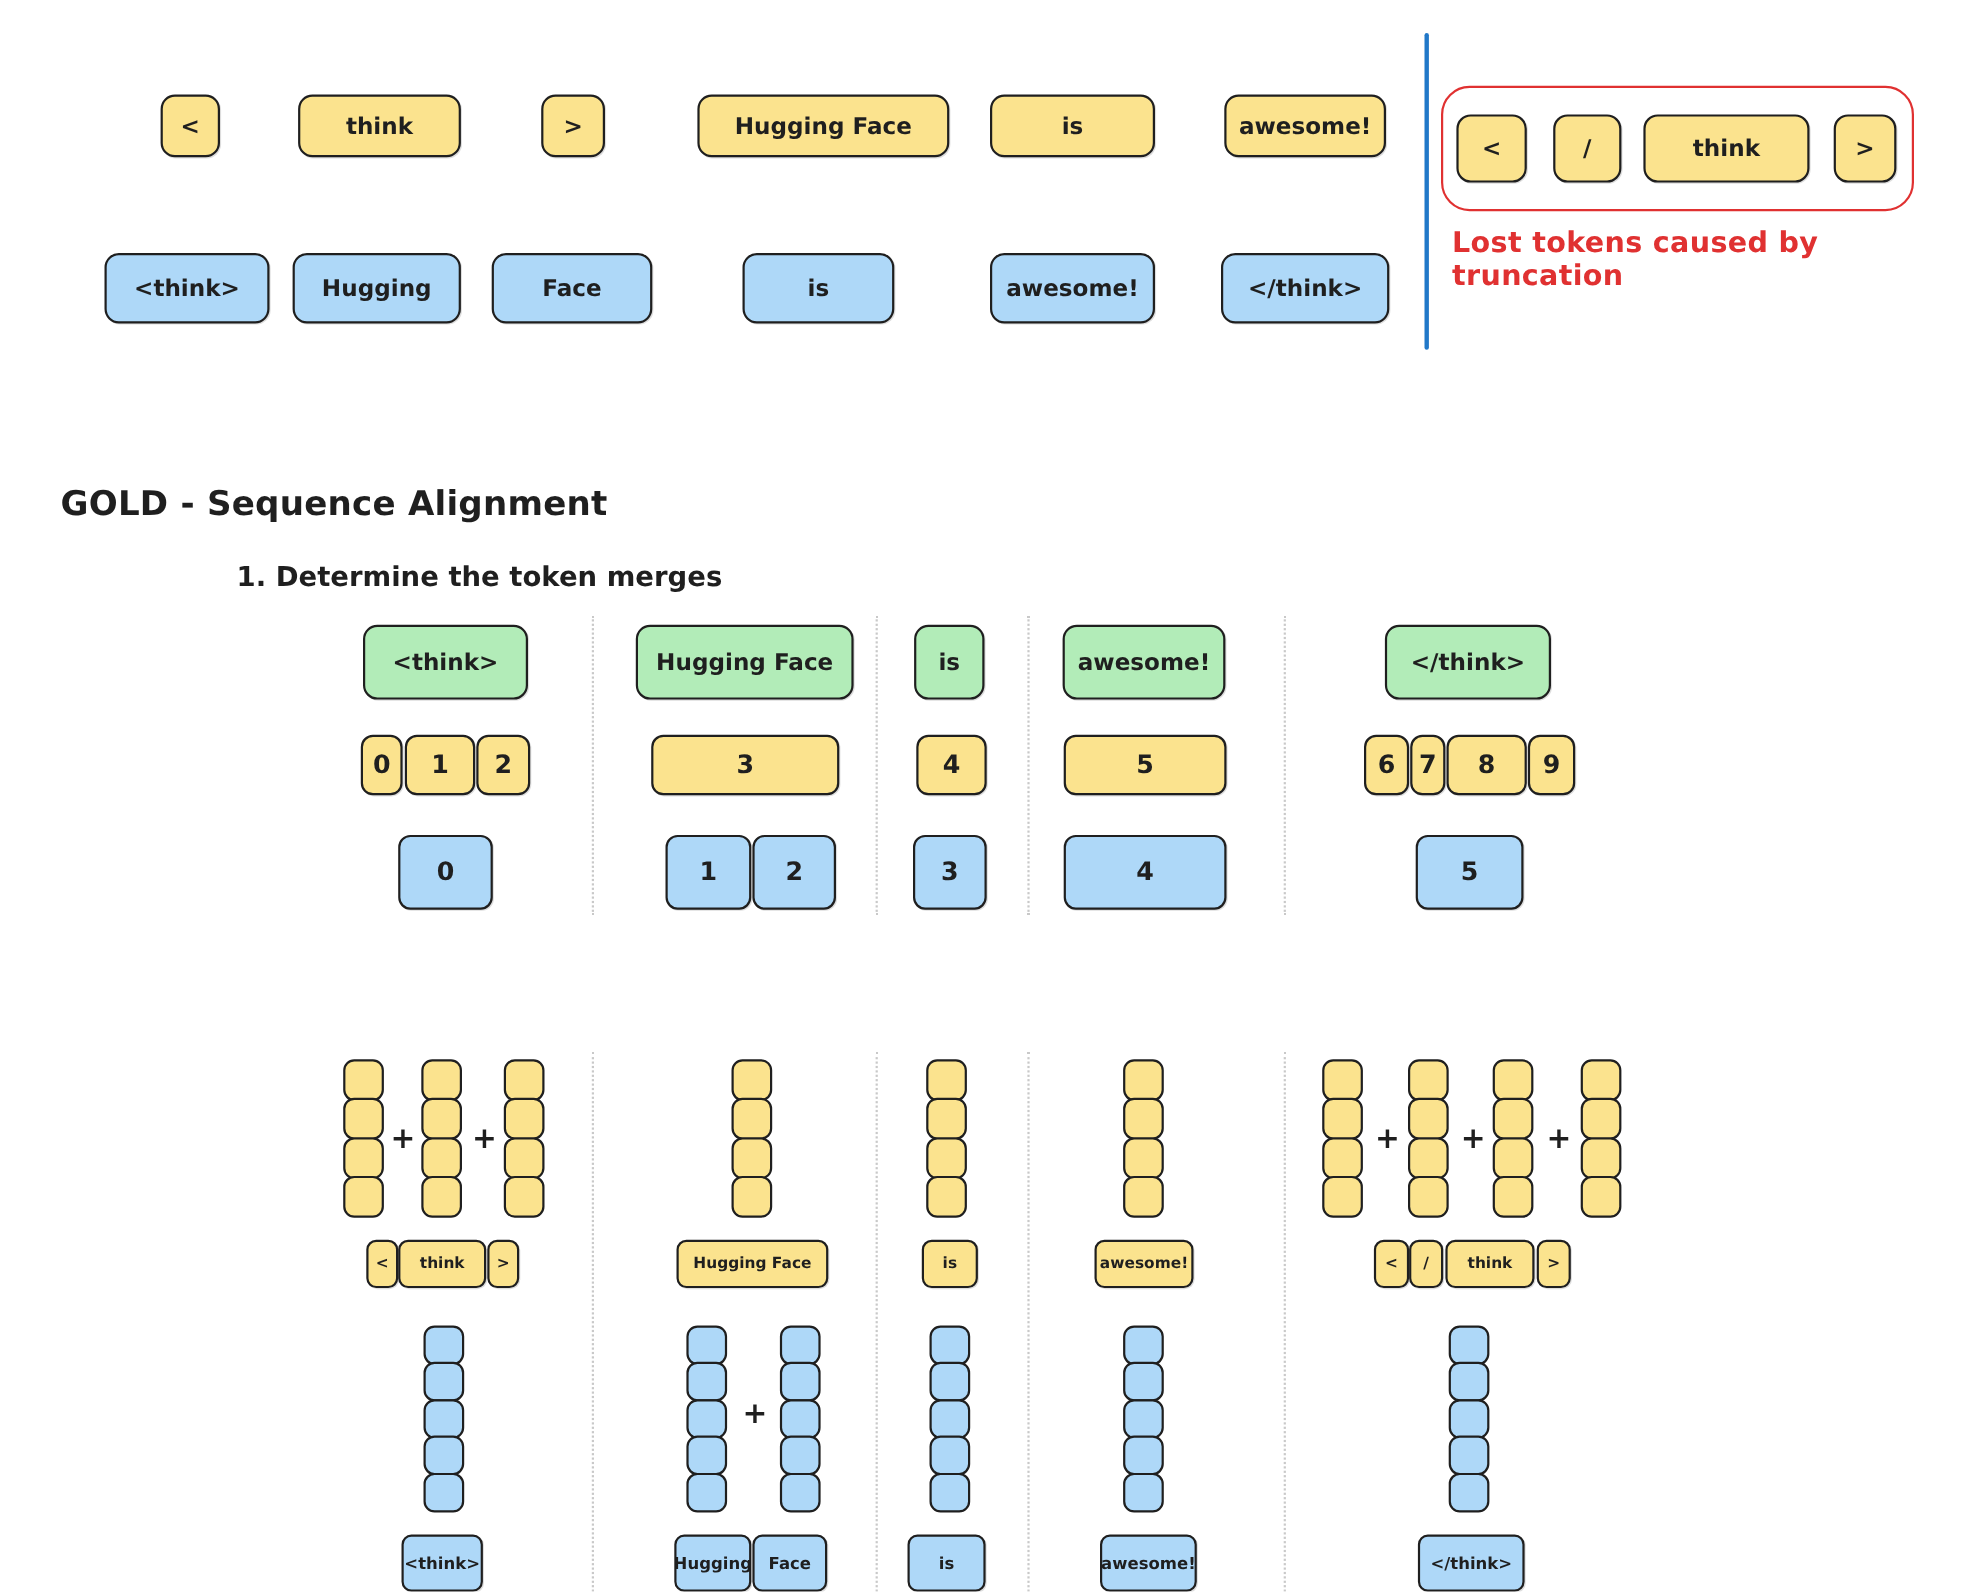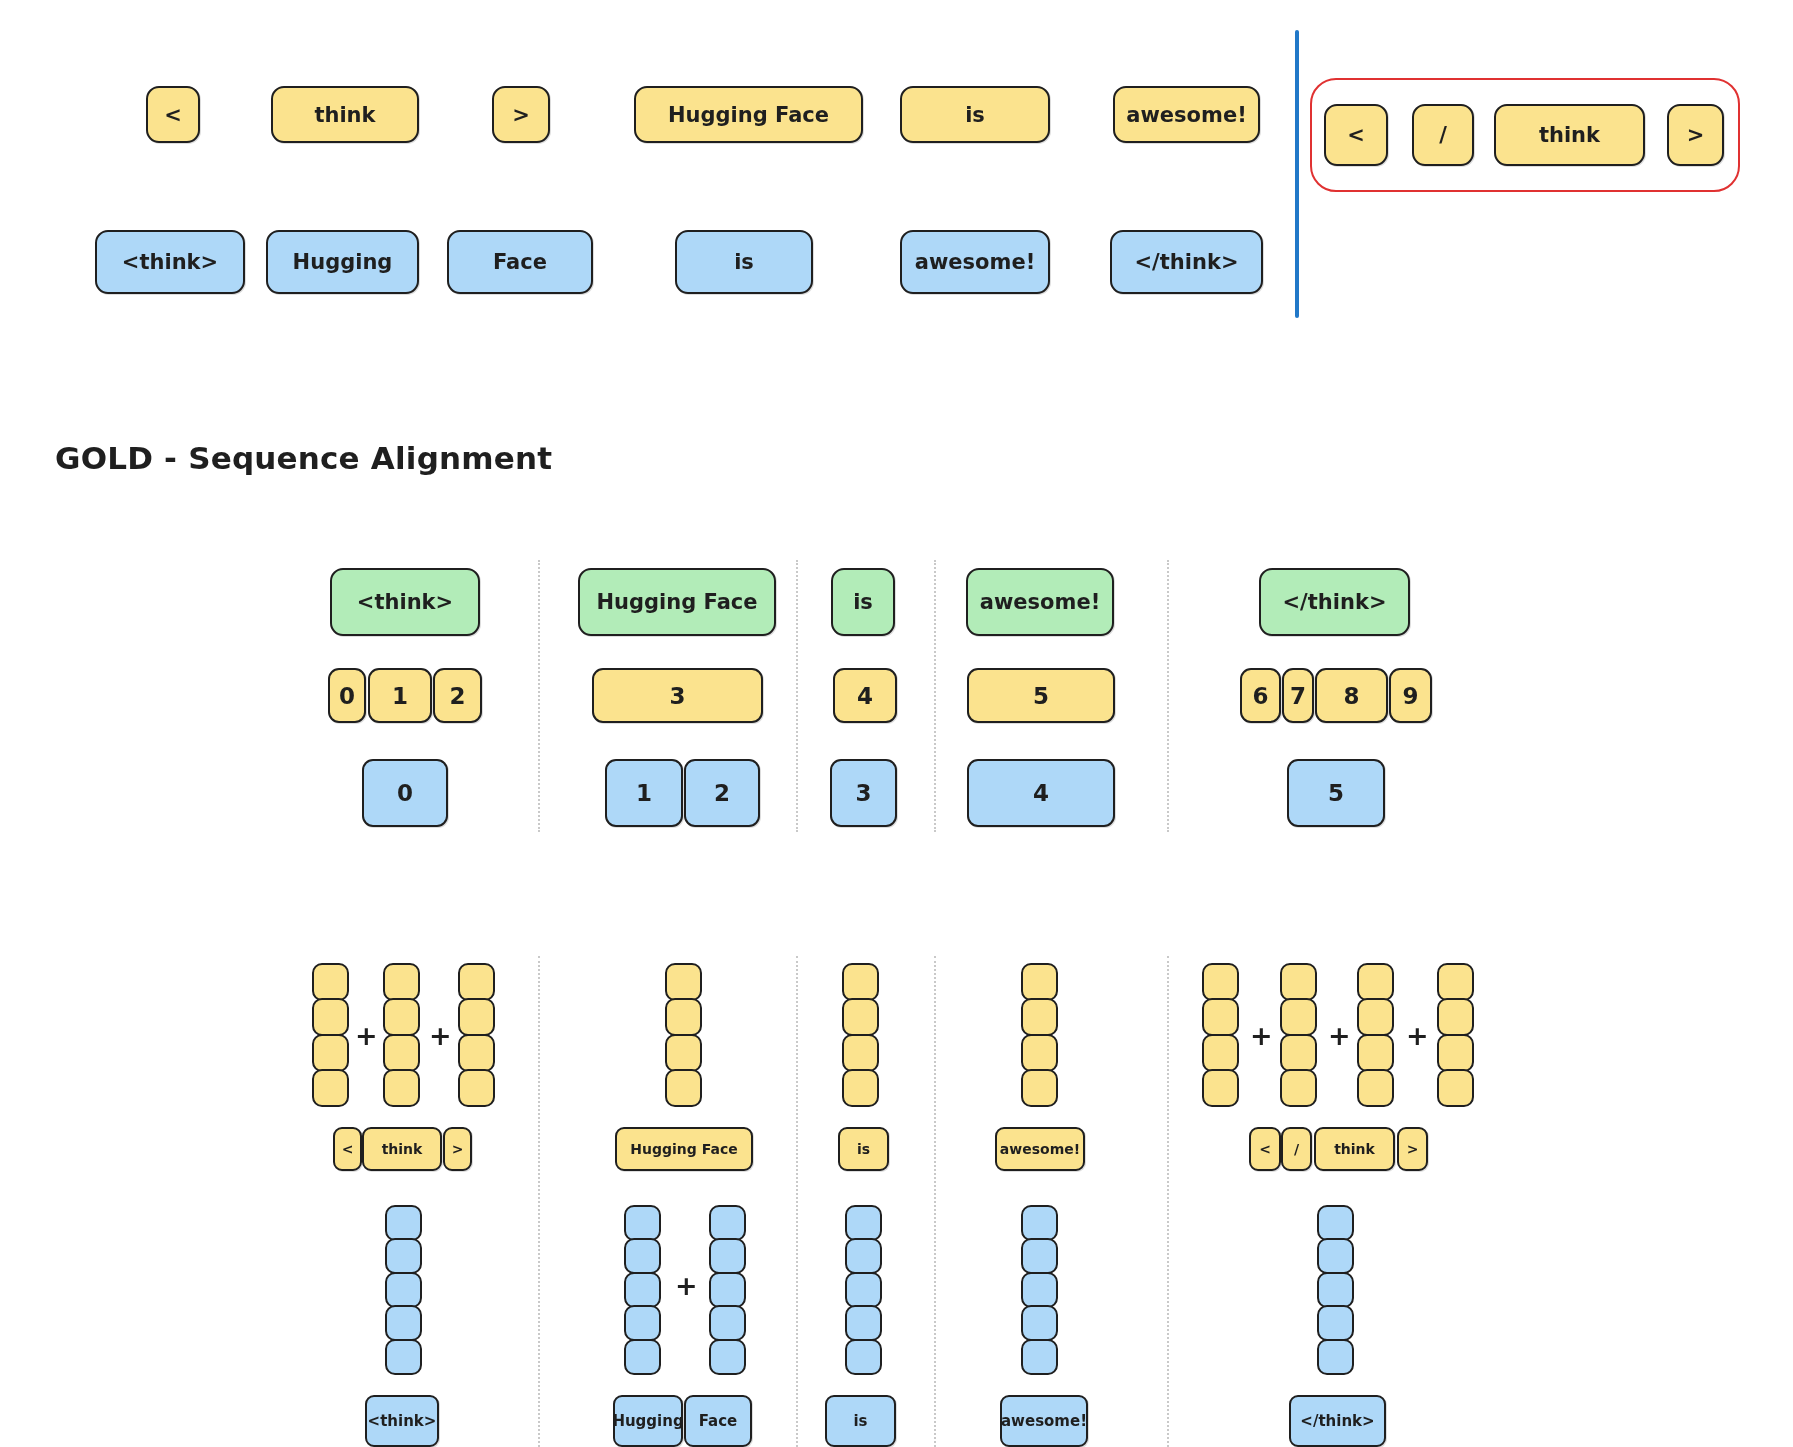--- a/index.html
+++ b/index.html
@@ -49,22 +49,24 @@
   <div class="token blue" style="left:675px;top:230px;width:138px;height:64px;">is</div>
   <div class="token blue" style="left:900px;top:230px;width:150px;height:64px;">awesome!</div>
   <div class="token blue" style="left:1110px;top:230px;width:153px;height:64px;">&lt;/think&gt;</div>
 
   <div class="vline" style="left:1295px;top:30px;height:288px;"></div>
   <div class="redbox" style="left:1310px;top:78px;width:430px;height:114px;"></div>
   <div class="token yellow redtoken" style="left:1324px;top:104px;width:64px;height:62px;">&lt;</div>
   <div class="token yellow redtoken" style="left:1412px;top:104px;width:62px;height:62px;">/</div>
   <div class="token yellow redtoken" style="left:1494px;top:104px;width:151px;height:62px;">think</div>
   <div class="token yellow redtoken" style="left:1667px;top:104px;width:57px;height:62px;">&gt;</div>
+  <div class="caption" style="left:1320px;top:206px;">Lost tokens caused by truncation</div>
 
   <div class="abs title h2" style="left:55px;top:440px;">GOLD - Sequence Alignment</div>
+  <div class="abs h3" style="left:215px;top:510px;">1. Determine the token merges</div>
 
   <div class="sep" style="left:538px;top:560px;height:272px;"></div>
   <div class="sep" style="left:796px;top:560px;height:272px;"></div>
   <div class="sep" style="left:934px;top:560px;height:272px;"></div>
   <div class="sep" style="left:1167px;top:560px;height:272px;"></div>
 
   <div class="token green" style="left:330px;top:568px;width:150px;height:68px;">&lt;think&gt;</div>
   <div class="token green" style="left:578px;top:568px;width:198px;height:68px;">Hugging Face</div>
   <div class="token green" style="left:831px;top:568px;width:64px;height:68px;">is</div>
   <div class="token green" style="left:966px;top:568px;width:148px;height:68px;">awesome!</div>

